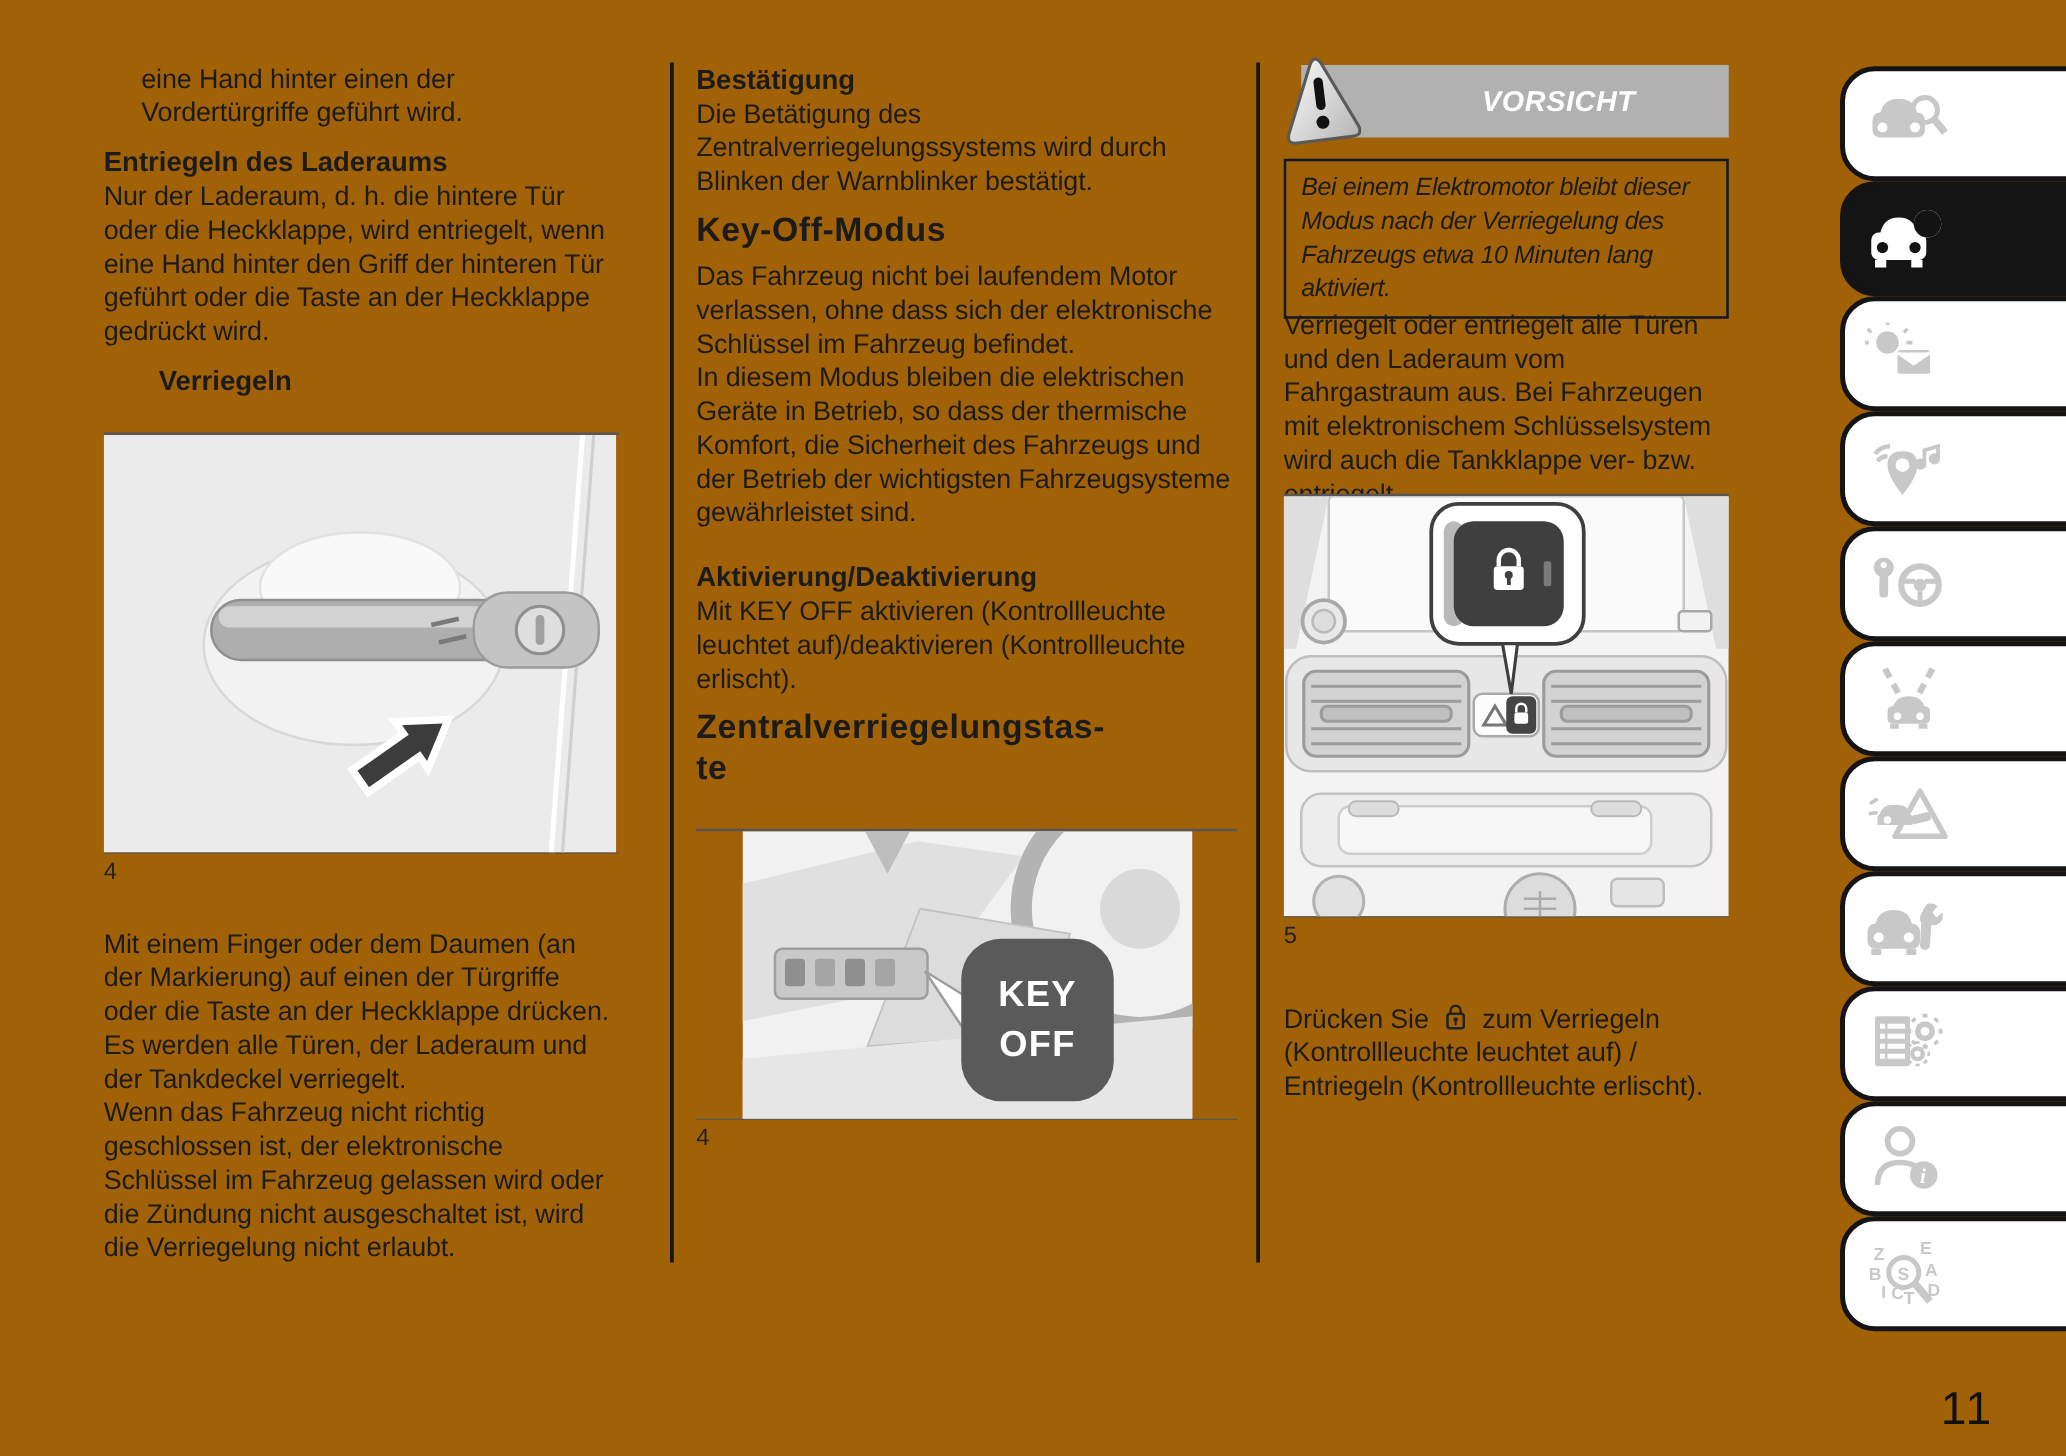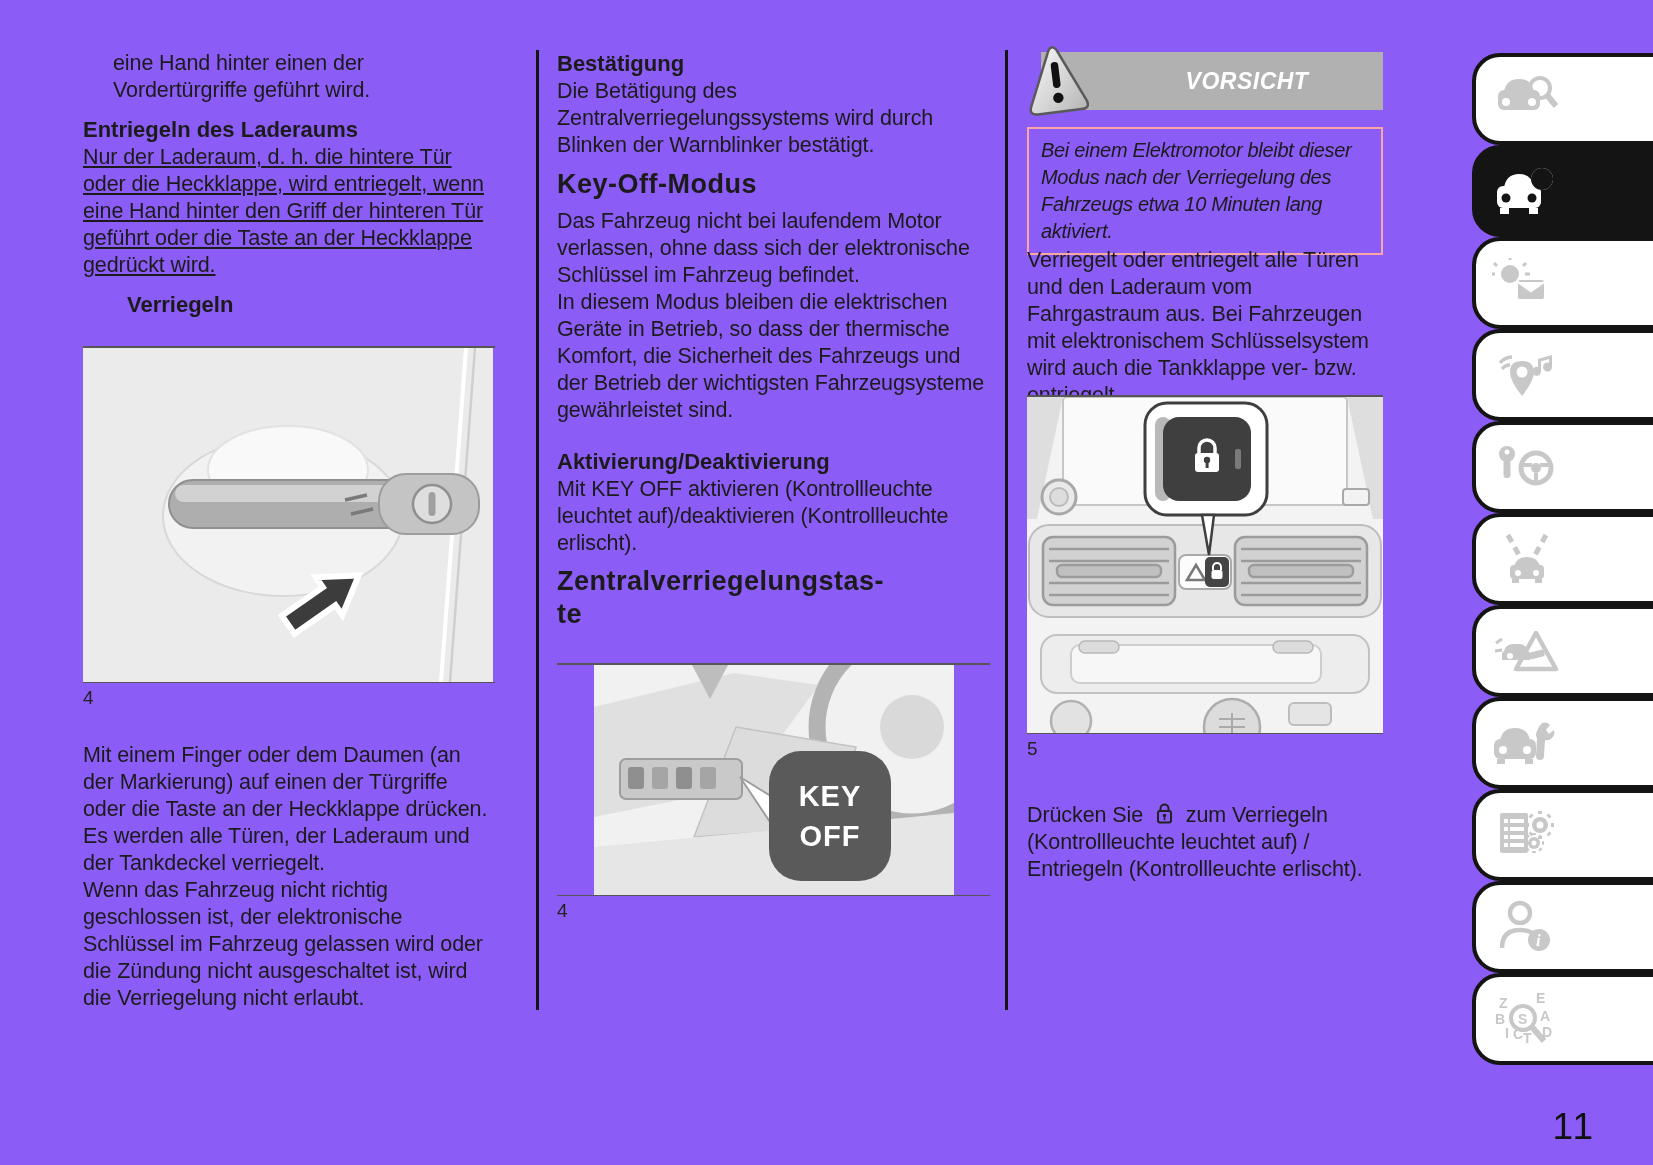--- a/index.html
+++ b/index.html
@@ -1,37 +1,37 @@
 <!DOCTYPE html>
 <html><head>
 <meta charset="utf-8">
 <style>
   html,body{margin:0;padding:0;background:#fff;}
-  .page{position:relative;width:1653px;height:1165px;background:#8b5cf6;overflow:hidden;
+  .page{position:relative;width:1653px;height:1165px;background:#a16207;overflow:hidden;
         font-family:"Liberation Sans","DejaVu Sans",sans-serif;color:#1b1b1b;}
   .col{position:absolute;top:46px;}
   .blk{position:absolute;left:0;right:0;}
   p,h2,h3{margin:0;}
   .body-text{font-size:21.5px;line-height:27px;letter-spacing:-0.1px;}
   .subhead{font-size:22px;font-weight:bold;line-height:27px;}
   .chapter{font-size:27px;font-weight:bold;line-height:33px;letter-spacing:.5px;}
   .preline{white-space:pre-line;}
   .indent{padding-left:30px;}
   .divider{position:absolute;top:50px;height:960px;width:2.5px;background:#151515;}
   .hairline{height:1.5px;background:#565656;}
   .caption{font-size:19px;line-height:22px;color:#222;margin-top:4px;}
   .figimg{position:relative;}
   .figimg svg{display:block;}
   
   .warnwrap{position:relative;height:70px;}
   .warnbar{position:absolute;left:14px;right:0;top:6px;height:58px;background:#b1b1b1;
            display:flex;align-items:center;justify-content:center;}
   .warnbar span{font-size:23px;font-weight:bold;font-style:italic;color:#fff;letter-spacing:.5px;padding-left:70px;}
   .warntri{position:absolute;left:-4px;top:-4px;}
-  .notebox{box-sizing:border-box;border:2px solid #fca5a5;padding:8px 4px 8px 12px;
+  .notebox{box-sizing:border-box;border:2px solid #0f172a;padding:8px 4px 8px 12px;
            font-style:italic;font-size:20px;line-height:27px;letter-spacing:-0.3px;}
   
   .keyofflabel{position:absolute;display:flex;align-items:center;justify-content:center;text-align:center;
                color:#fff;font-weight:bold;font-size:29px;line-height:40px;letter-spacing:1px;white-space:pre-line;}
   
   .tab{position:absolute;left:1472px;width:215px;height:84px;background:#fff;
        border:4.5px solid #141414;border-radius:28px;}
   .tab.active{background:#141414;}
   .tab svg{position:absolute;left:16px;top:50%;transform:translateY(-50%);}
   .icon-fill{fill:#c8c8c8;}
@@ -46,21 +46,21 @@
 </style>
 </head>
 <body>
 
 <div class="page">
 
   <div class="col" style="left:83px;width:412px;">
     <p class="blk body-text preline indent" style="top:4px;">eine Hand hinter einen der
 Vordertürgriffe geführt wird.</p>
     <h3 class="blk subhead" style="top:70px;">Entriegeln des Laderaums</h3>
-    <p class="blk body-text" style="top:98px;text-decoration:underline;">Nur der Laderaum, d. h. die hintere Tür oder die Heckklappe, wird entriegelt, wenn eine Hand hinter den Griff der hinteren Tür geführt oder die Taste an der Heckklappe gedrückt wird.</p>
+    <p class="blk body-text" style="top:98px;">Nur der Laderaum, d. h. die hintere Tür oder die Heckklappe, wird entriegelt, wenn eine Hand hinter den Griff der hinteren Tür geführt oder die Taste an der Heckklappe gedrückt wird.</p>
     <h3 class="blk subhead" style="top:245px;margin-left:44px;">Verriegeln</h3>
 
     <div class="blk" style="top:300px;">
       <div class="hairline"></div>
       <div class="figimg">
         <svg width="410" height="334" viewBox="0 0 410 334">
           <rect width="410" height="334" fill="#ebebeb"></rect>
           <path d="M383 0 L358 334" stroke="#ffffff" stroke-width="4" fill="none"></path>
           <path d="M392 0 L367 334" stroke="#cfcfcf" stroke-width="2.5" fill="none"></path>
           <ellipse cx="200" cy="168" rx="120" ry="80" fill="#f2f2f2" stroke="#d8d8d8" stroke-width="2"></ellipse>

